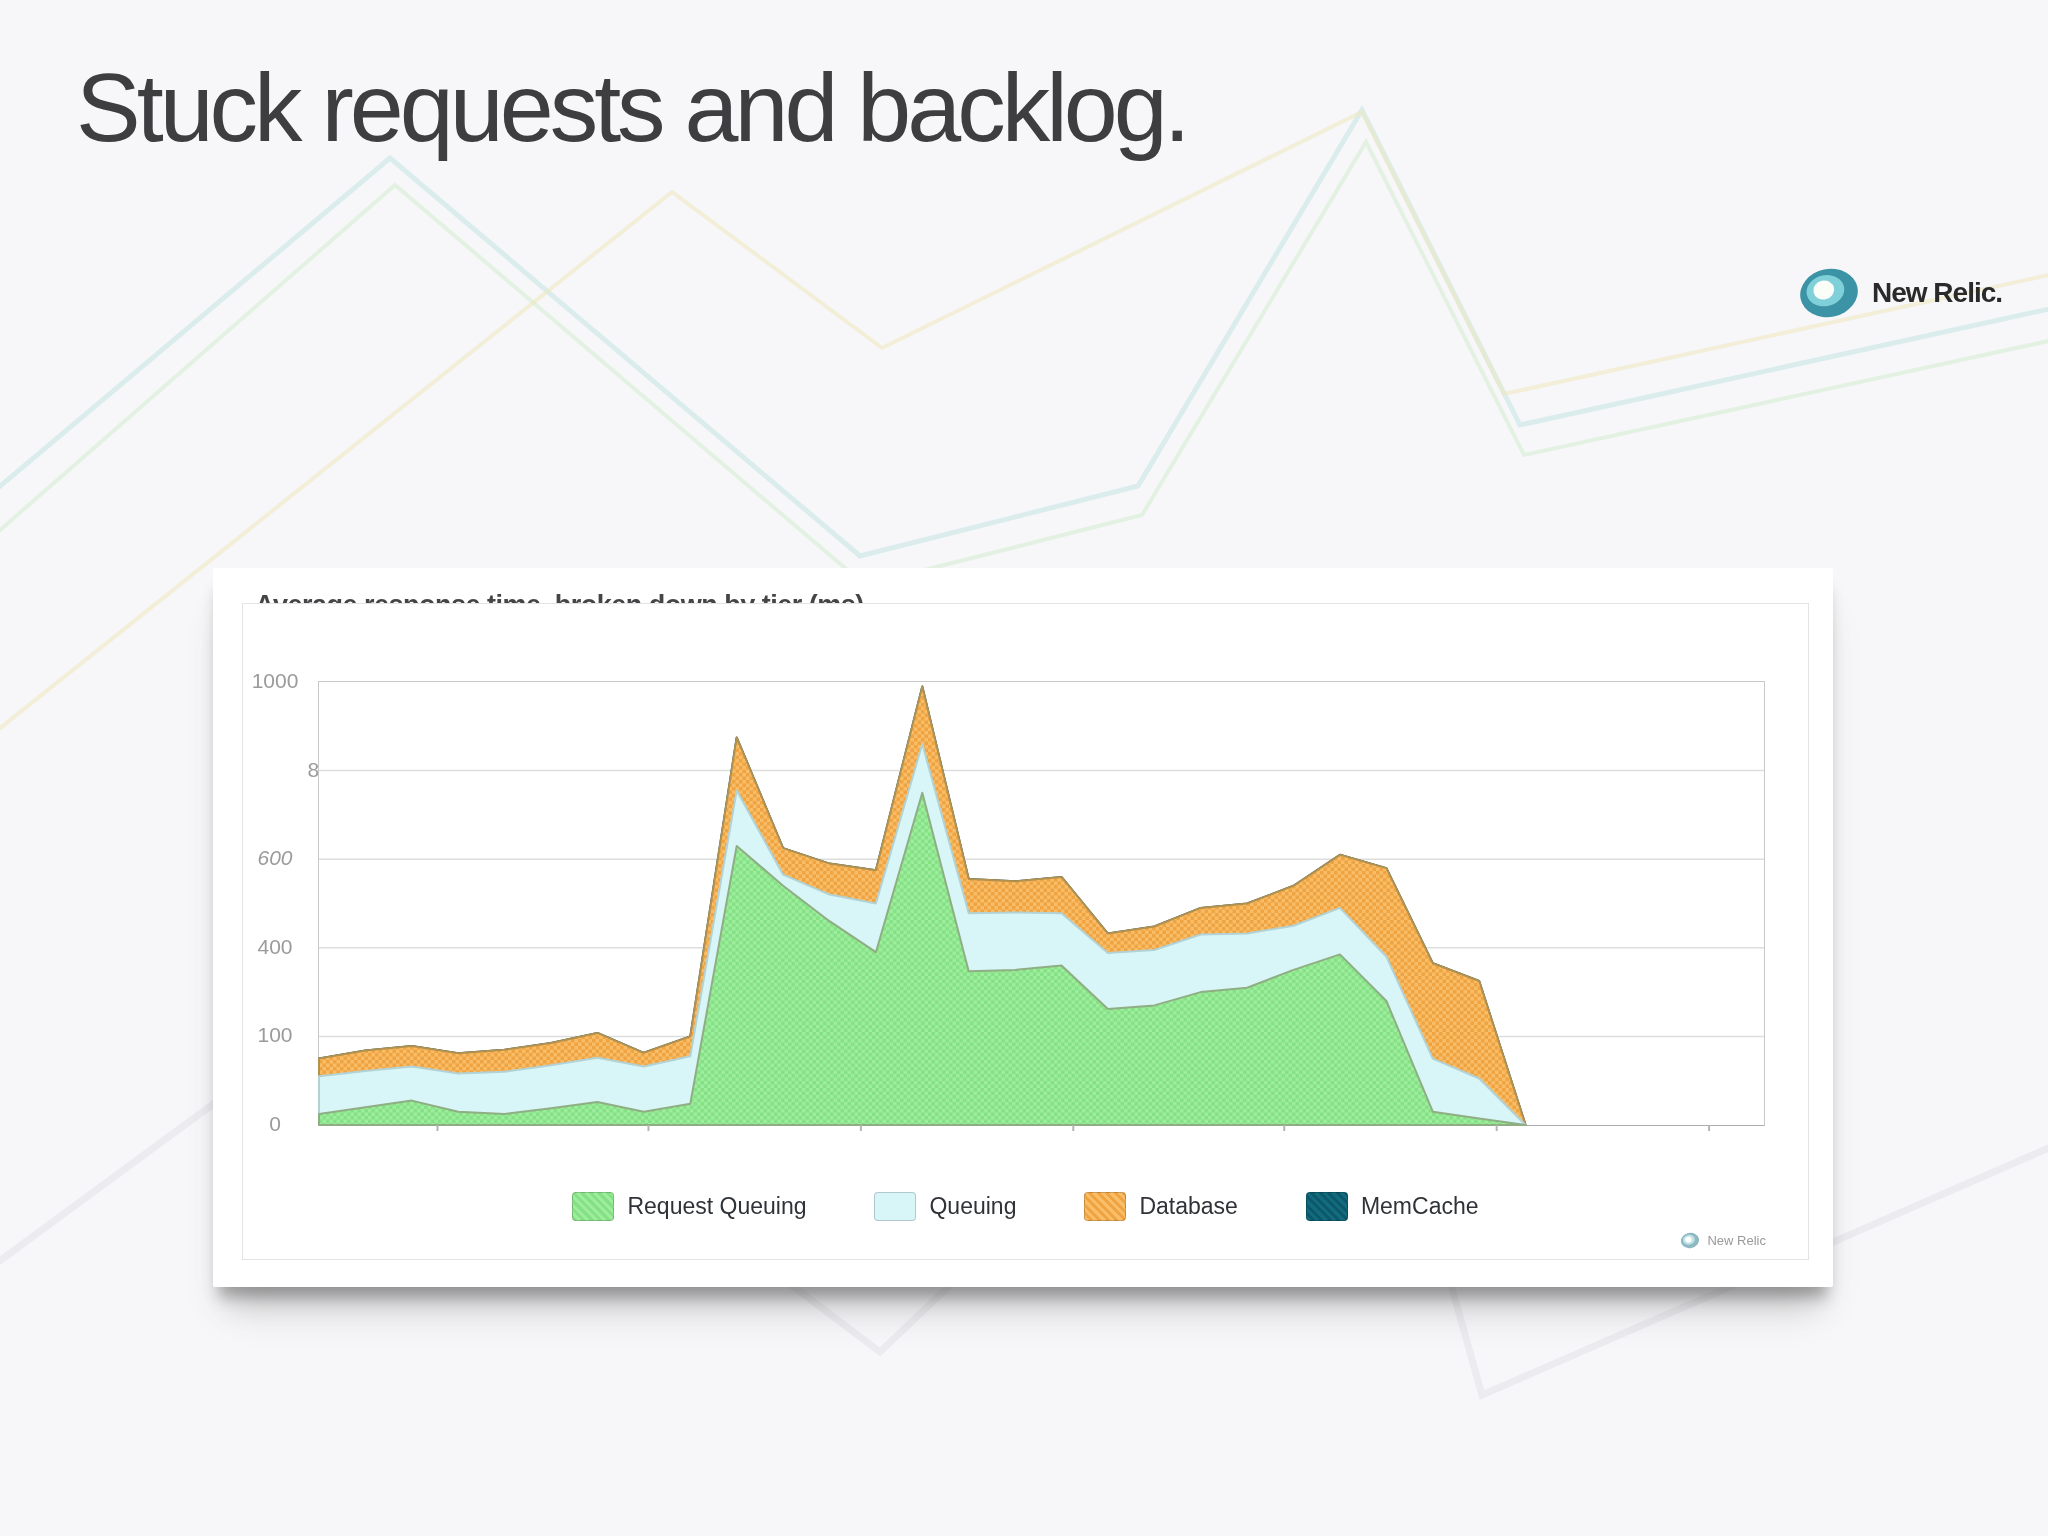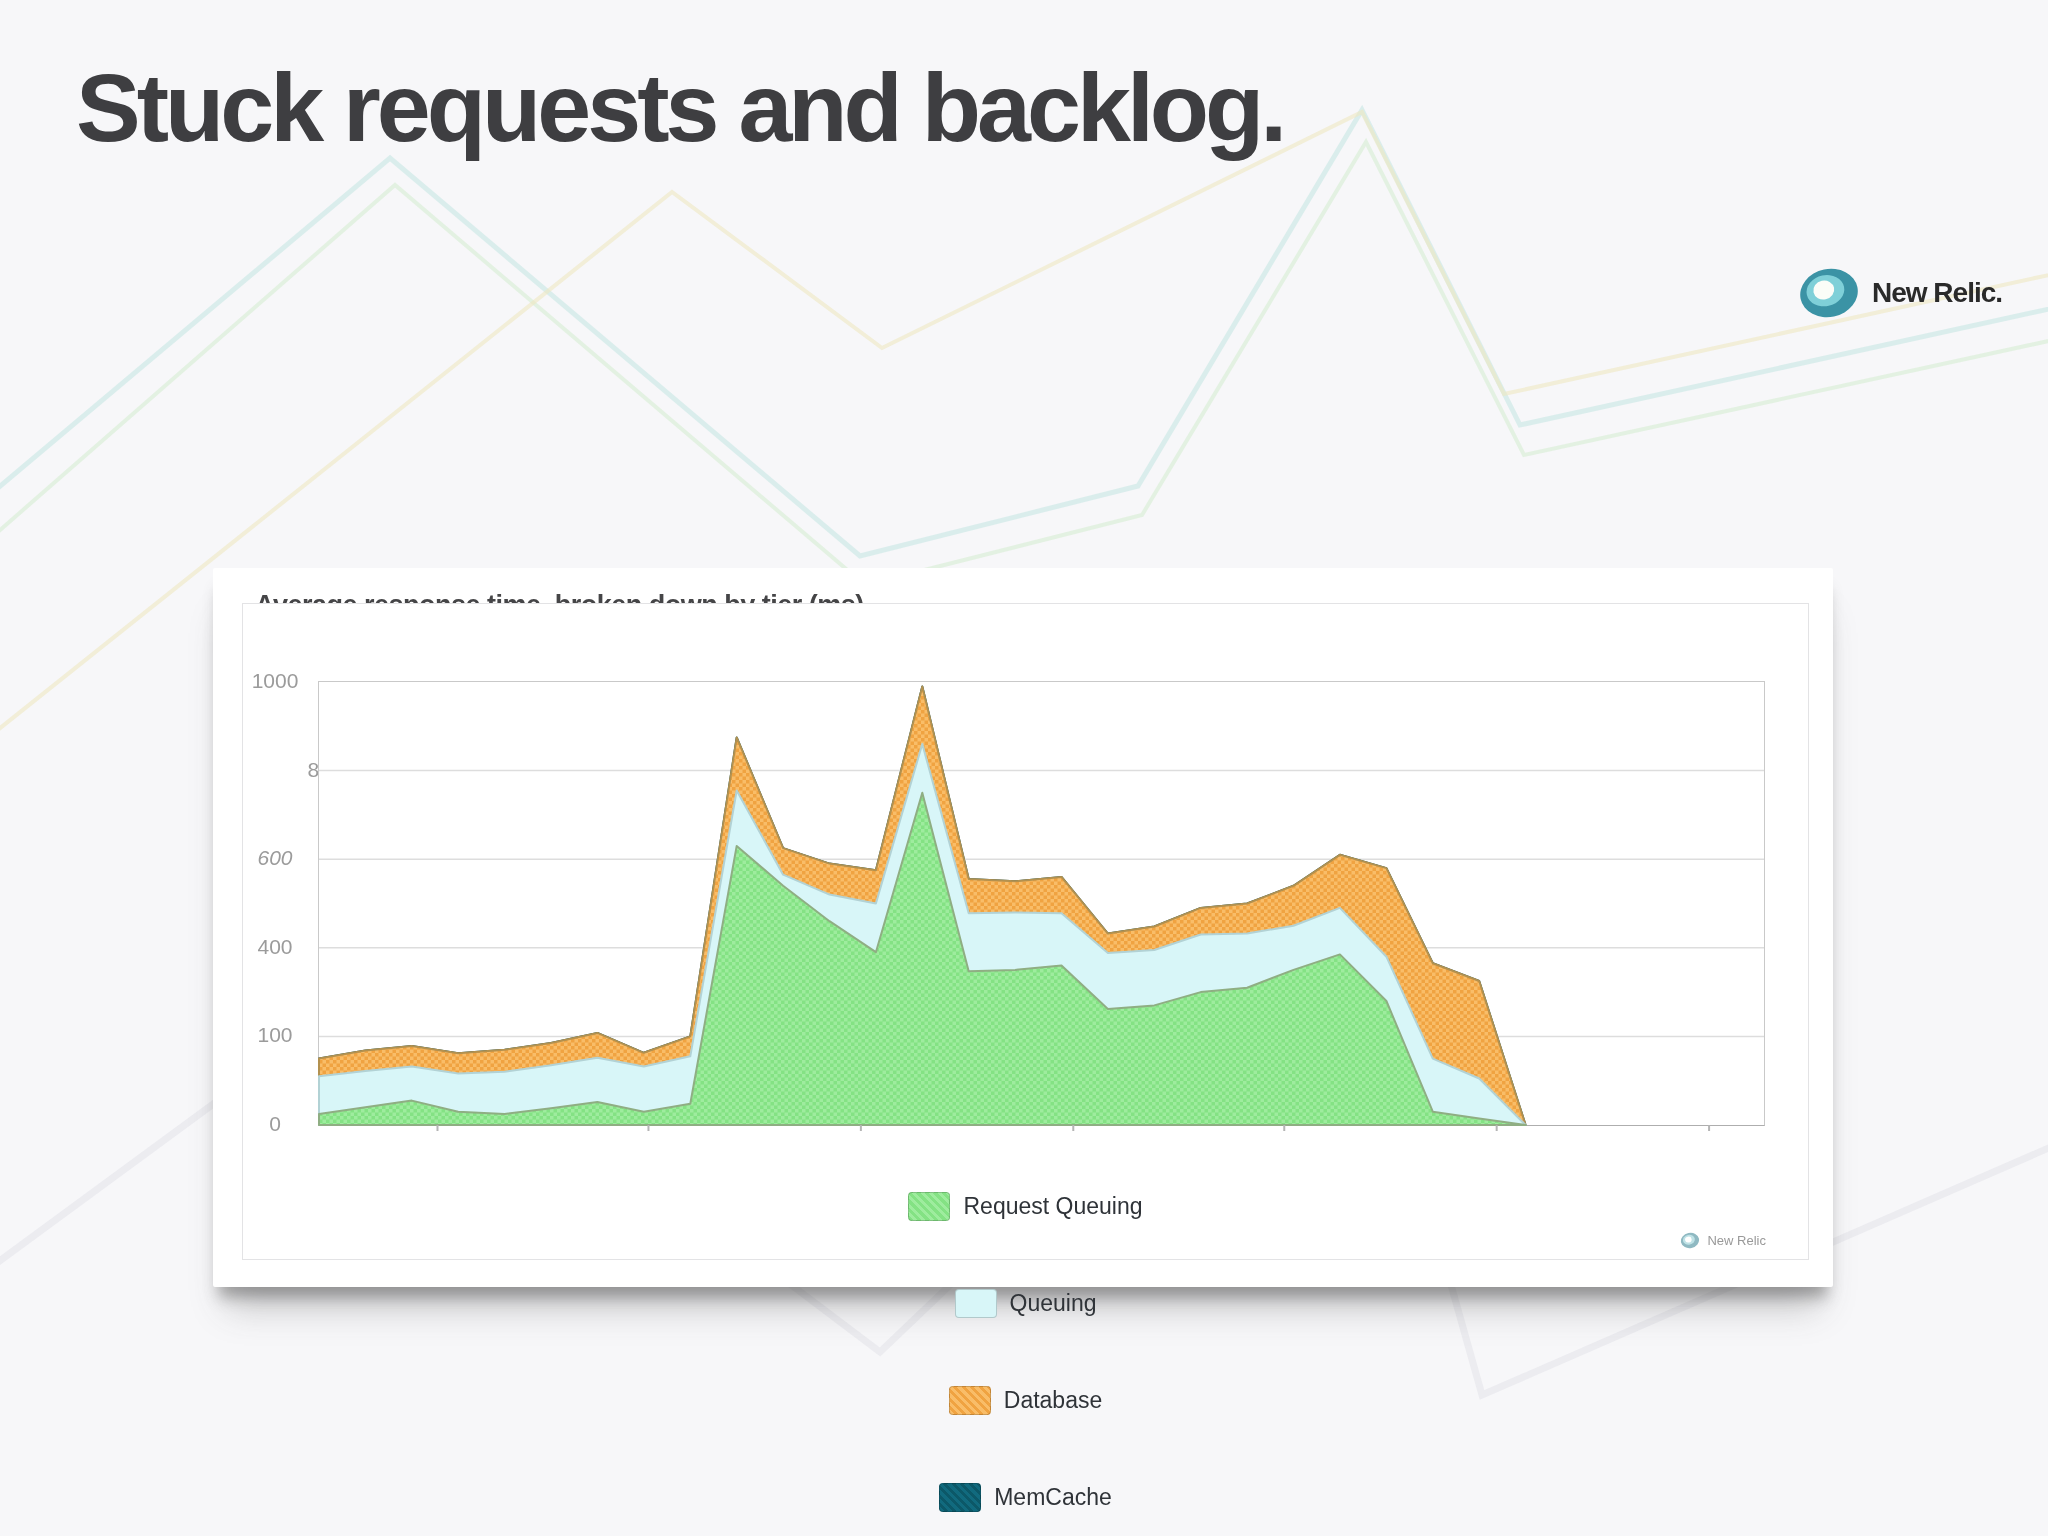--- a/index.html
+++ b/index.html
@@ -4,21 +4,21 @@
 <style>
   html,body{margin:0;padding:0;background:#e9e9ec;}
   .slide{
     position:relative;width:2048px;height:1536px;overflow:hidden;
     background:#f7f7f9;
     font-family:"Liberation Sans","DejaVu Sans",sans-serif;
   }
   .bg-deco{position:absolute;left:0;top:0;width:100%;height:100%;}
   .slide-title{
     position:absolute;left:76px;top:52px;margin:0;
-    font-size:97px;font-weight:bold;letter-spacing:-4px;color:#3e3e41;
+    font-size:97px;font-weight:normal;letter-spacing:-4px;color:#3e3e41;
   }
   .brand{
     position:absolute;left:1798px;top:266px;display:flex;align-items:center;gap:12px;
   }
   .brand-text{font-size:28px;font-weight:bold;color:#2a2a2a;letter-spacing:-1px;}
   .card{
     position:absolute;left:213px;top:568px;width:1620px;height:719px;
     background:#ffffff;border-radius:2px;
     box-shadow:0 16px 14px -6px rgba(70,70,70,.42),0 34px 34px -14px rgba(70,70,70,.28);
   }
@@ -35,21 +35,21 @@
     position:absolute;left:75px;top:77px;width:1445px;height:443px;
     border:1px solid #c9c9c9;border-bottom:1px solid #aeaeae;background:#fff;
   }
   .plot svg{position:absolute;left:0;top:0;overflow:visible;display:block;}
   .ylabel{
     position:absolute;width:62px;text-align:center;
     font-size:21px;color:#9b9b9b;
   }
   .legend{
     position:absolute;left:0;top:588px;width:100%;
-    display:flex;justify-content:center;align-items:center;gap:68px;flex-direction:column;
+    display:flex;justify-content:center;align-items:center;gap:68px;
   }
   .legend-item{display:flex;align-items:center;gap:13px;cursor:pointer;}
   .legend-swatch{width:40px;height:27px;border-radius:4px;border:1px solid rgba(0,0,0,.18);}
   .legend-label{font-size:23px;color:#2f3338;}
   .watermark{
     position:absolute;right:42px;bottom:10px;display:flex;align-items:center;gap:7px;
     font-size:13px;color:#999999;
   }
 </style>
 </head>

